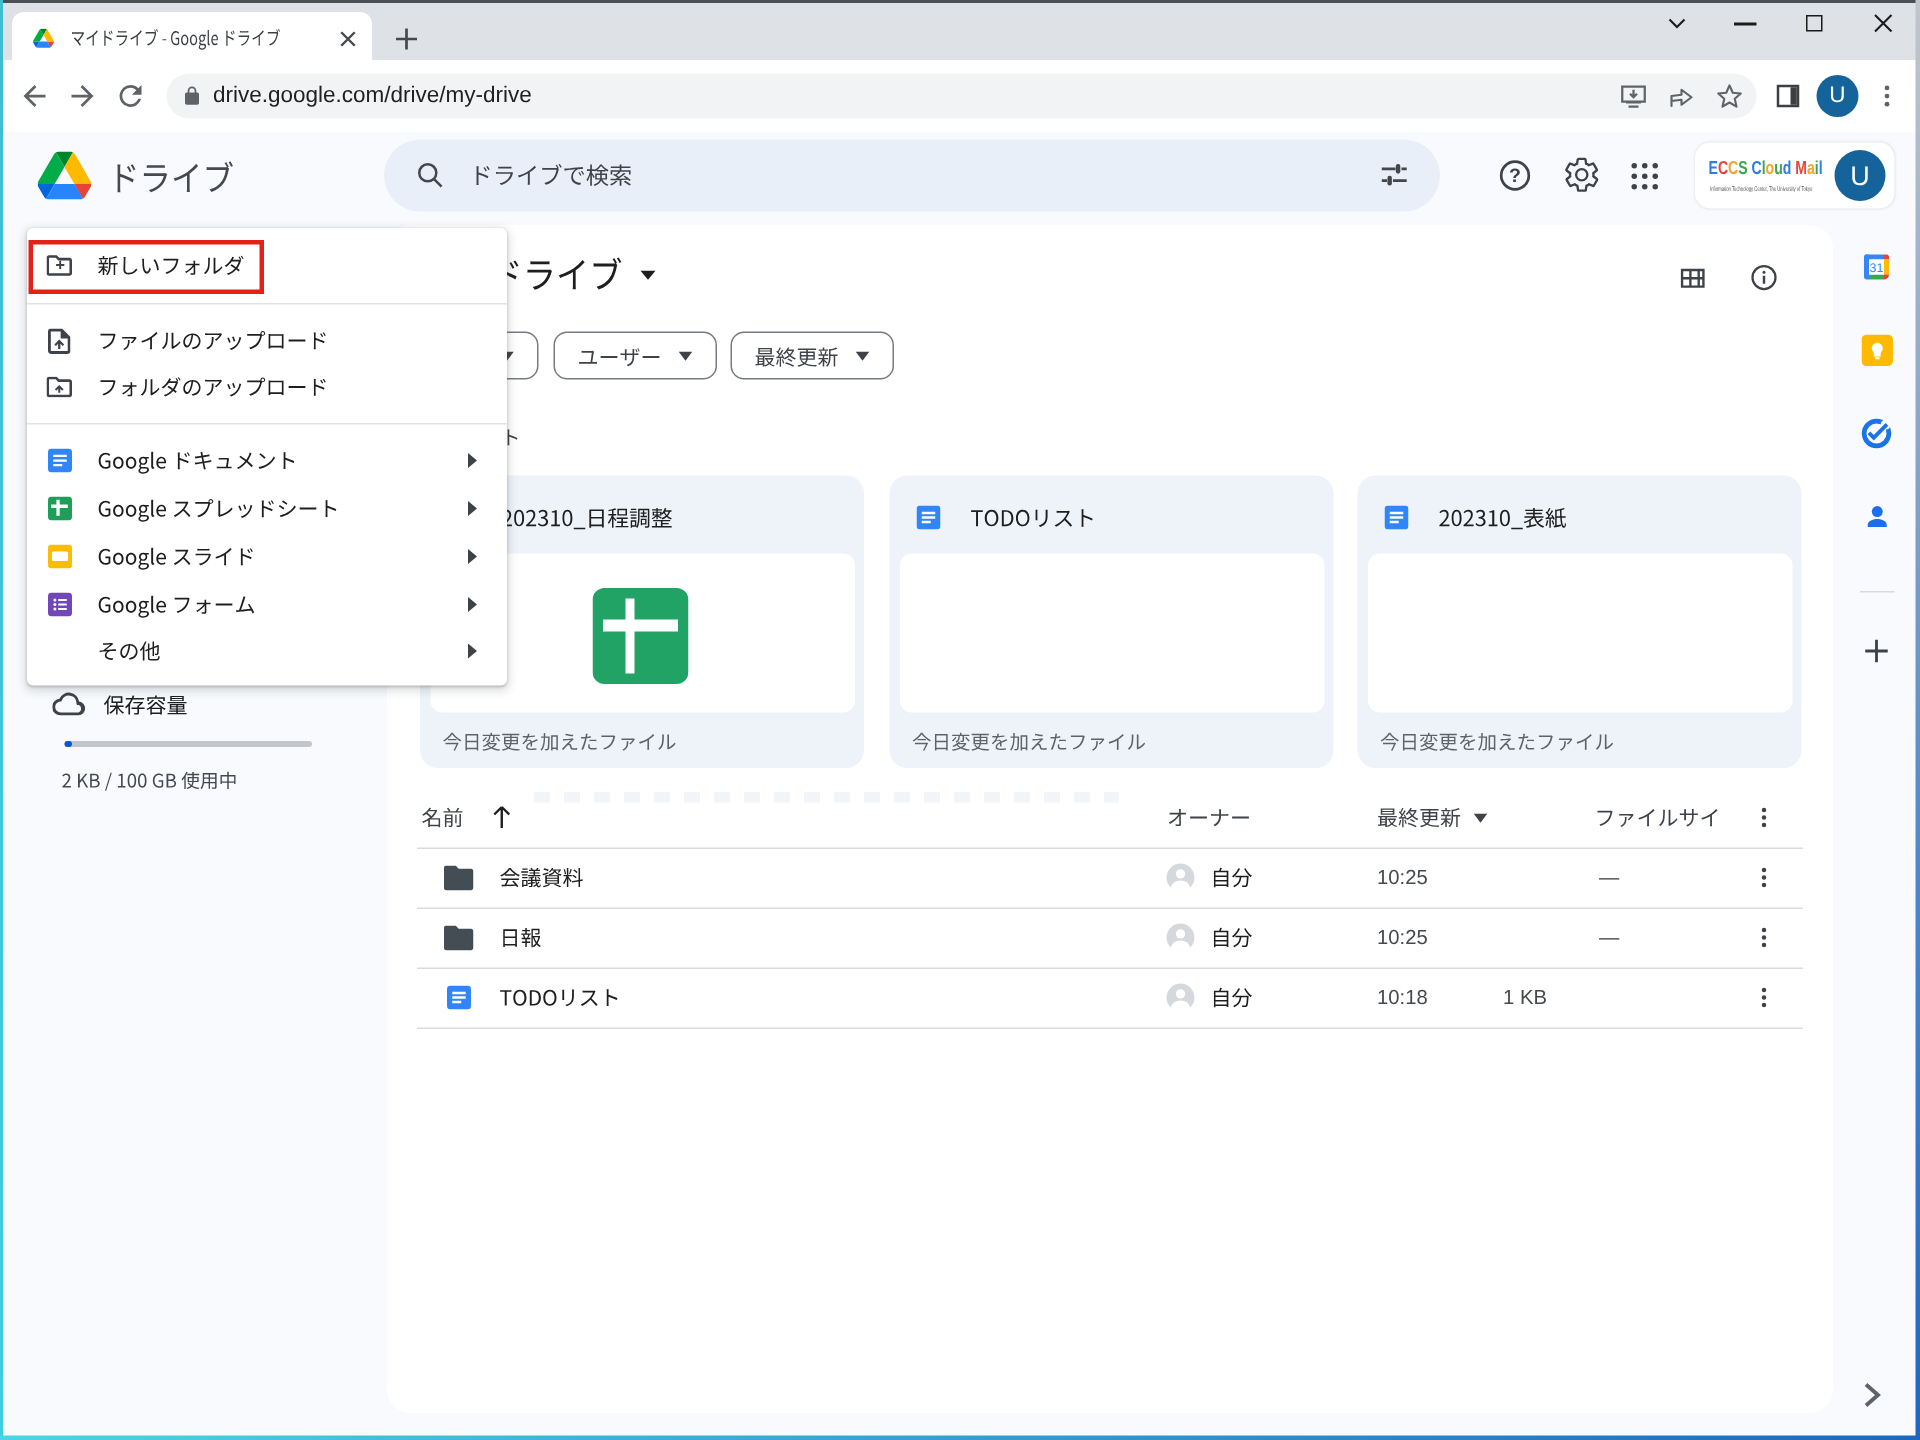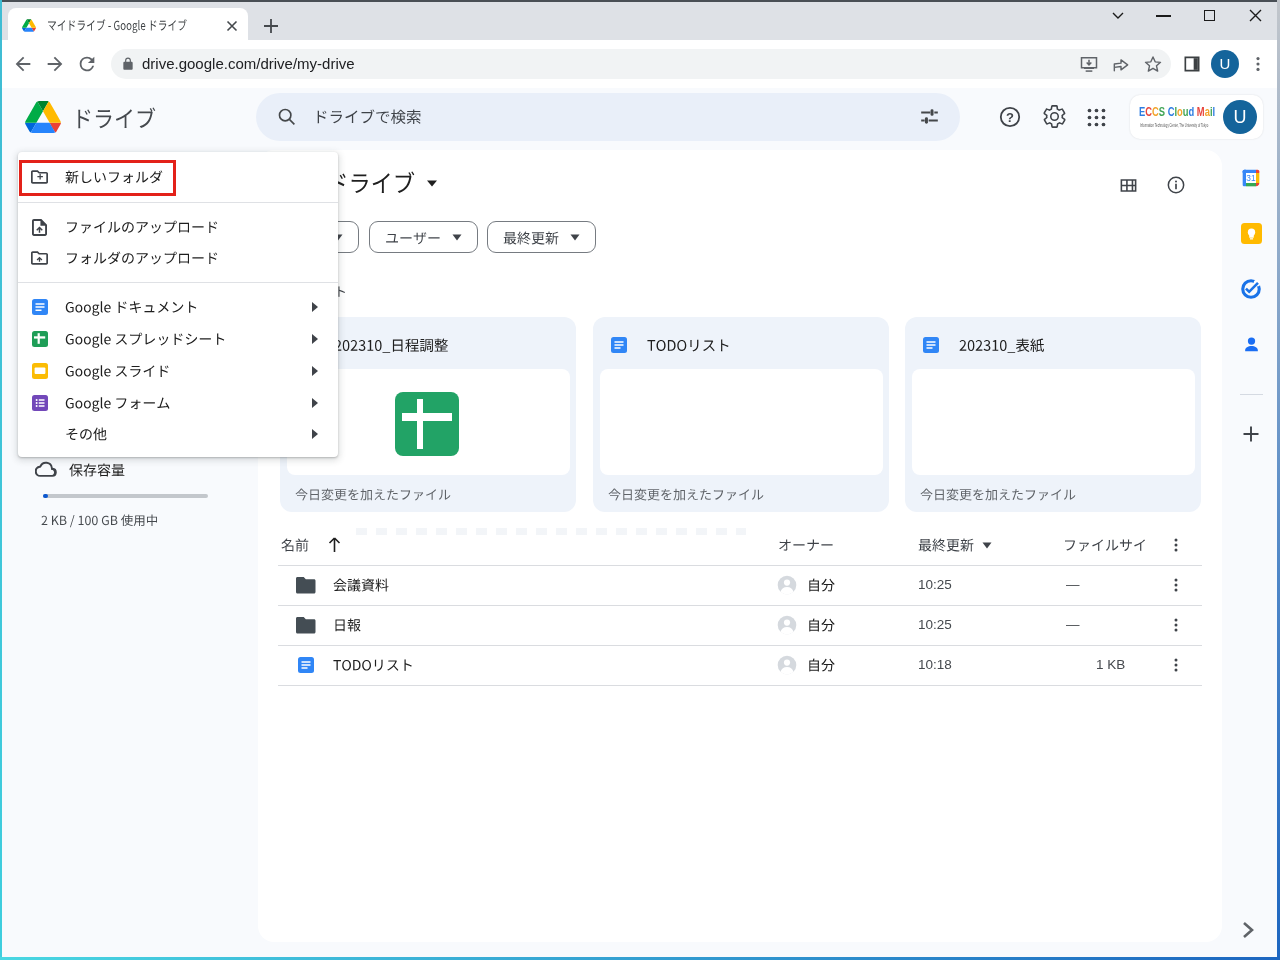--- a/index.html
+++ b/index.html
@@ -298,21 +298,21 @@
     </svg>
 <svg class="abs" style="left:777px;top:655px" width="20" height="20" viewBox="0 0 20 20">
 <circle cx="10" cy="10" r="9.3" fill="#d5d9de"></circle>
 <circle cx="10" cy="7.6" r="3.1" fill="#fff"></circle>
 <path d="M3.5 16.8a6.8 6.8 0 0 1 13 0 9.3 9.3 0 0 1-13 0z" fill="#fff"></path>
     </svg>
 <svg style="position:absolute;left:807px;top:658.0px;overflow:visible;" width="28.0" height="14" viewBox="0 0 280 140" preserveAspectRatio="none">
       <path d="M33 66H108V86H33ZM33 56V35H108V56ZM33 96H108V117H33ZM64 5C63 11 60 19 58 25H23V135H33V127H108V134H119V25H69C71 19 74 13 76 7Z M185 8C177 30 161 49 143 61C146 63 150 67 152 70C170 56 186 35 197 12ZM234 8 224 12C235 33 252 56 268 68C270 65 274 61 277 59C261 48 243 27 234 8ZM166 59V69H195C192 93 184 115 151 126C153 128 156 132 158 135C193 122 202 97 206 69H242C241 104 239 118 235 122C234 123 232 124 229 124C226 124 217 124 208 123C210 126 211 130 212 133C220 134 229 134 234 134C239 133 242 132 245 129C249 123 251 107 254 64C254 62 254 59 254 59Z" fill="#1f1f1f"></path>
     </svg>
 <div class="abs" style="left:918px;top:656px;width:70px;height:18px;font-size:13.5px;color:#45494e;line-height:18px;">10:18</div>
-<div class="abs" style="left:1096px;top:656px;width:70px;height:18px;font-size:13.5px;color:#45494e;line-height:18px;">1 KB</div>
+<div class="abs" style="left:1002px;top:656px;width:70px;height:18px;font-size:13.5px;color:#45494e;line-height:18px;">1 KB</div>
 <svg class="abs" style="left:1168px;top:657px" width="16" height="16" viewBox="0 0 16 16">
 <g fill="#3f4349">
         <circle cx="8" cy="3" r="1.5"></circle>
         <circle cx="8" cy="8" r="1.5"></circle>
         <circle cx="8" cy="13" r="1.5"></circle>
       </g>
     </svg>
 <svg class="abs" style="left:35px;top:461px" width="22" height="17" viewBox="0 0 24 18">
 <path d="M19.35 7.04A7.49 7.49 0 0 0 5.04 5.04 6 6 0 0 0 6 17h13a5 5 0 0 0 .35-9.96zM19 15H6a4 4 0 0 1-.66-7.95l1.07-.11.5-.95A5.5 5.5 0 0 1 17.42 8l.3 1.5 1.53.11A3 3 0 0 1 19 15z" fill="#3f4349"></path>
     </svg>

